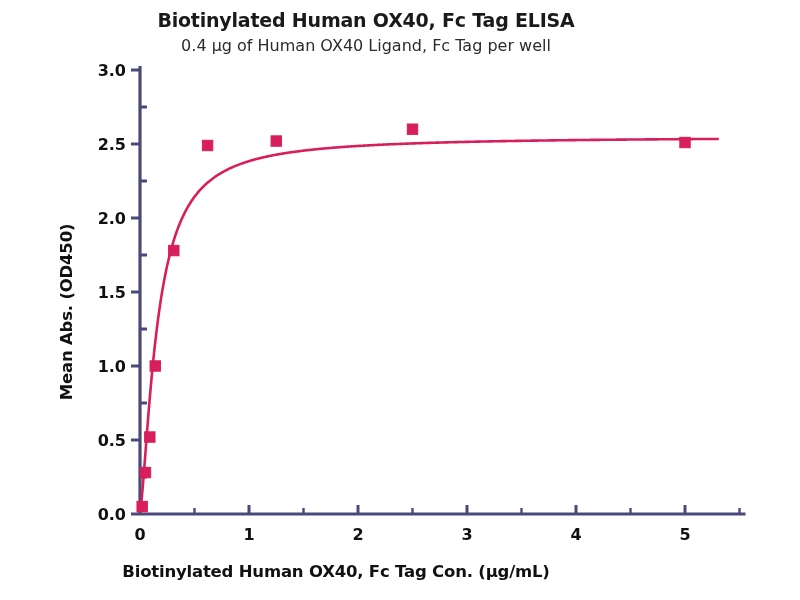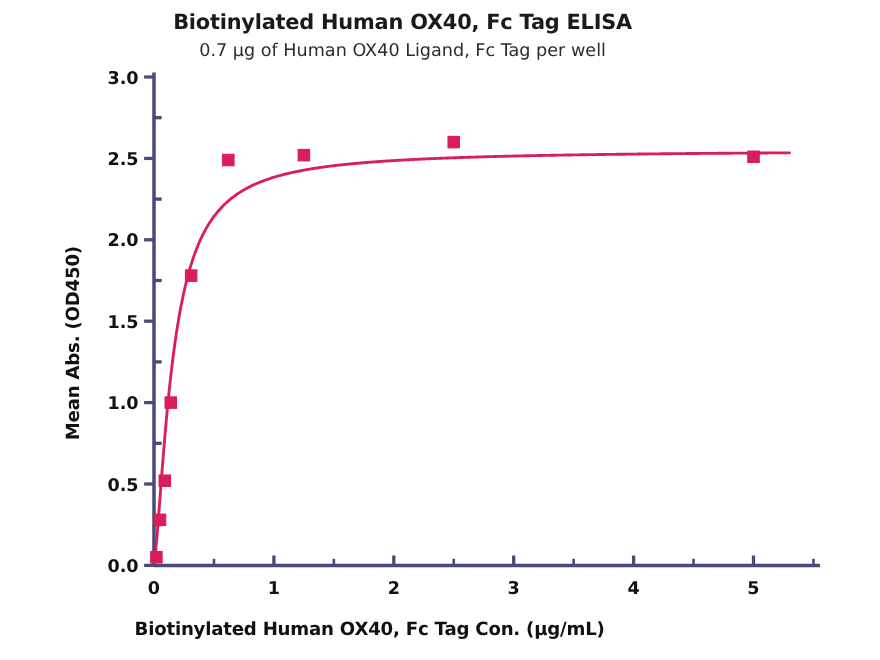--- a/index.html
+++ b/index.html
@@ -86,21 +86,21 @@
     fill: #111111;
   }
 </style>
 </head>
 <body>
 
 <div id="screen">
 
   <div id="title-block">
     <div id="chart-title">Biotinylated Human OX40, Fc Tag ELISA</div>
-    <div id="chart-subtitle">0.7 µg of Human OX40 Ligand, Fc Tag per well</div>
+    <div id="chart-subtitle">0.4 µg of Human OX40 Ligand, Fc Tag per well</div>
   </div>
 
   <svg id="plot-svg" width="800" height="600">
     <g id="axes-layer">
         <line x1="140" y1="514" x2="745.5" y2="514" stroke="#4A4A7A" stroke-width="3.2" stroke-linecap="butt"></line>
         <line x1="140" y1="514" x2="140" y2="66" stroke="#4A4A7A" stroke-width="3.2" stroke-linecap="butt"></line>
         <line x1="131" y1="514" x2="140" y2="514" stroke="#4A4A7A" stroke-width="3"></line>
         <line x1="131" y1="440" x2="140" y2="440" stroke="#4A4A7A" stroke-width="3"></line>
         <line x1="131" y1="366" x2="140" y2="366" stroke="#4A4A7A" stroke-width="3"></line>
         <line x1="131" y1="292" x2="140" y2="292" stroke="#4A4A7A" stroke-width="3"></line>

